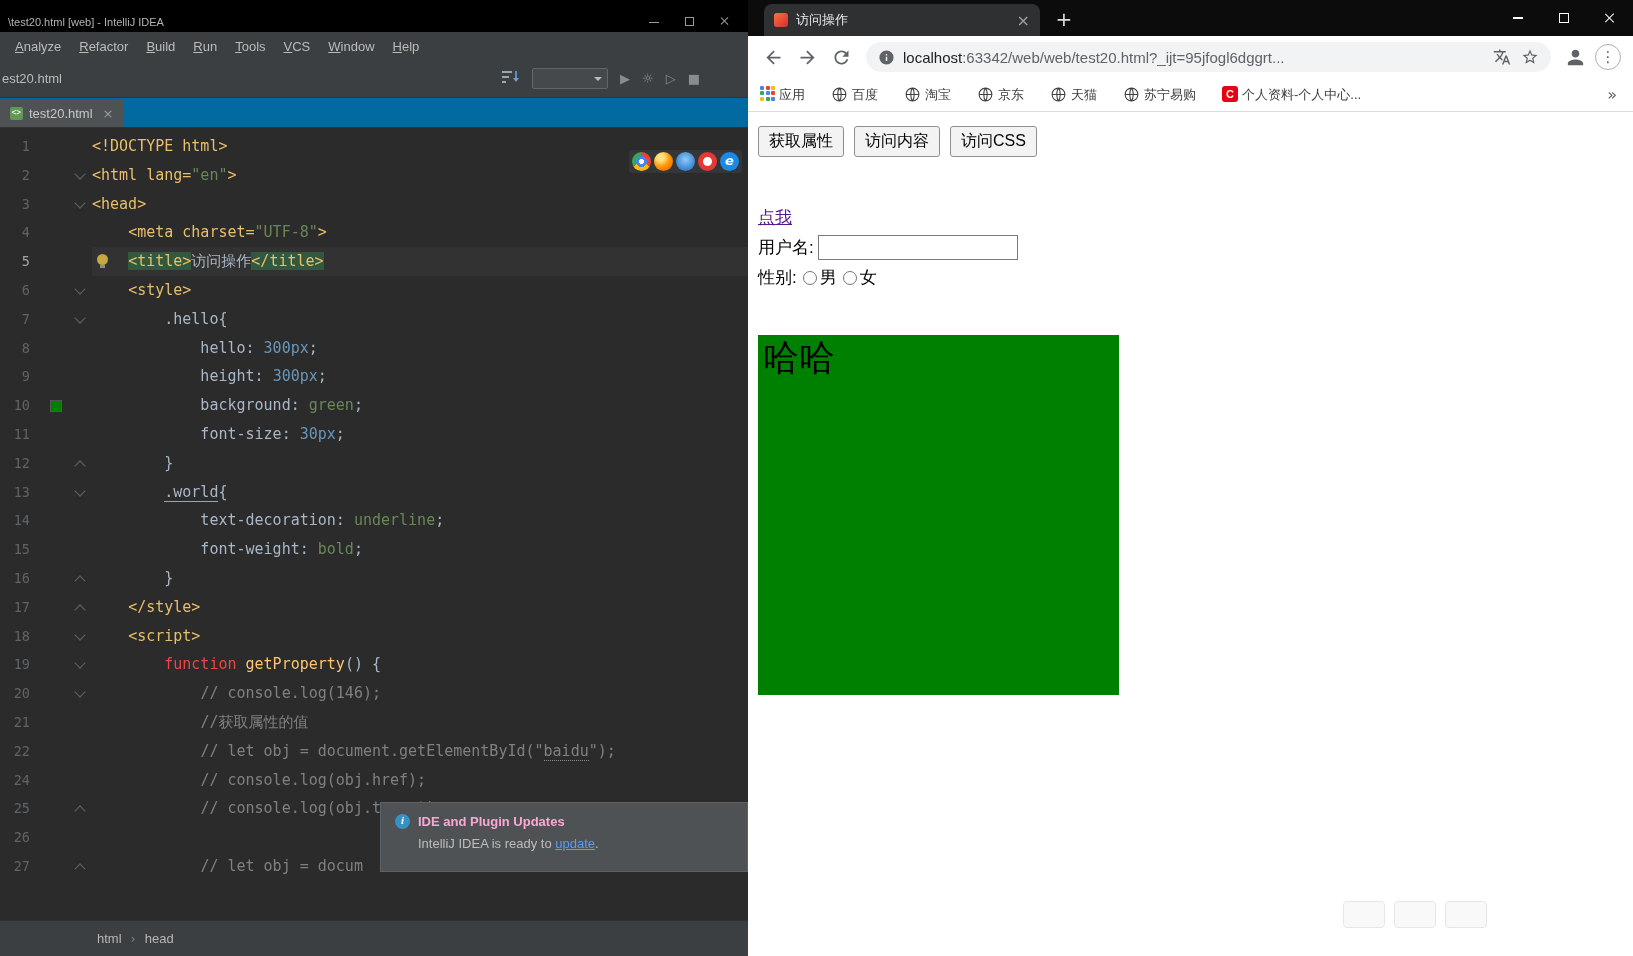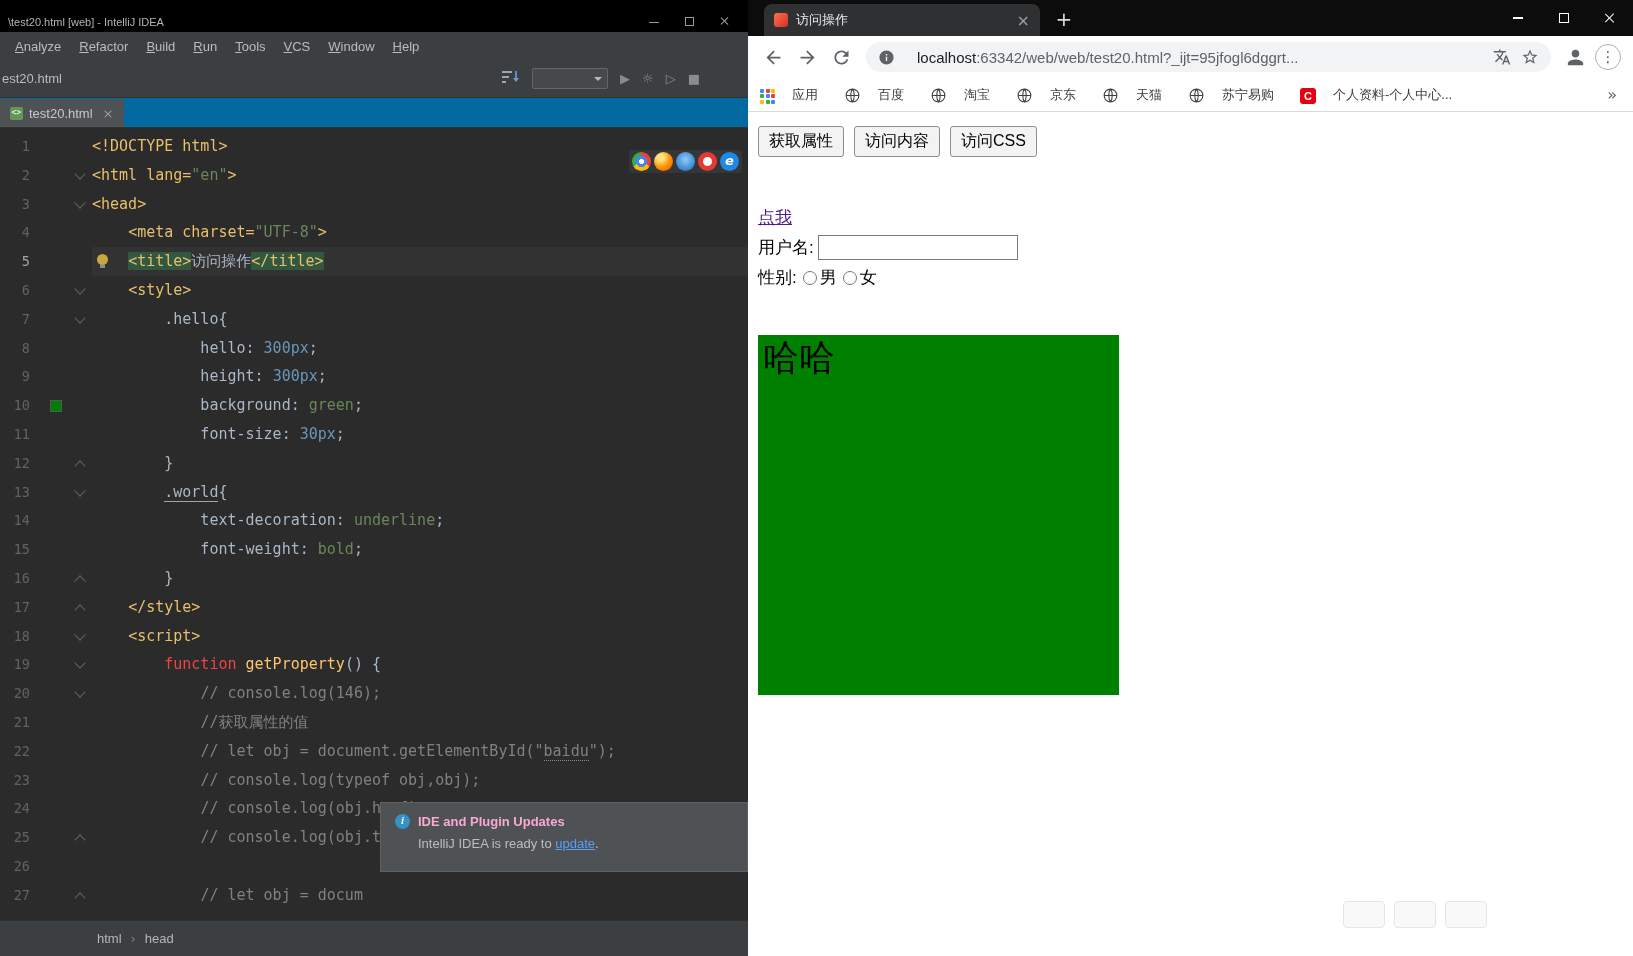--- a/index.html
+++ b/index.html
@@ -96,32 +96,32 @@
   .cr-max{width:10px;height:10px;border:1.2px solid #fff;display:inline-block}
   .cr-x{position:relative;width:12px;height:12px;display:inline-block}
   .cr-x::before,.cr-x::after{content:"";position:absolute;left:5.4px;top:0;width:1.3px;height:12px;background:#fff}
   .cr-x::before{transform:rotate(45deg)}.cr-x::after{transform:rotate(-45deg)}
 
   .navbar{height:42px;background:#fff;display:flex;align-items:center;padding:0 8px;flex:none}
   .nav-ic{width:34px;height:34px;display:flex;align-items:center;justify-content:center;border-radius:50%}
   .nav-ic svg{width:21px;height:21px;fill:#5f6368}
   .omnibox{flex:1;height:30px;background:#f1f3f4;border-radius:15px;display:flex;align-items:center;padding:0 12px;margin:0 8px;min-width:0}
   .omni-info svg{width:17px;height:17px;fill:#5f6368;display:block}
-  .url{margin-left:22px;font-size:15px;white-space:nowrap;overflow:hidden;flex:1;min-width:0}
+  .url{margin-left:8px;font-size:15px;white-space:nowrap;overflow:hidden;flex:1;min-width:0}
   .url-host{color:#202124}
   .url-rest{color:#5f6368}
   .omni-right{display:flex;align-items:center;gap:10px;margin-left:8px}
   .omni-right svg{width:18px;height:18px;fill:#5f6368;display:block}
   .avatar{width:32px;height:32px;display:flex;align-items:center;justify-content:center}
   .avatar svg{width:23px;height:23px;fill:#5f6368}
   .menu-dots{width:26px;height:26px;border:1.5px solid #aab0b6;border-radius:50%;display:flex;align-items:center;justify-content:center;color:#5f6368;font-size:15px;margin:0 4px;font-family:"DejaVu Sans",sans-serif}
 
   .bookmarks-bar{height:34px;background:#fff;border-bottom:1px solid #dadce0;display:flex;align-items:center;padding:0 12px;flex:none;font-size:13px;color:#3c4043}
   .bm-items{display:flex;align-items:center;gap:26px;min-width:0;overflow:hidden}
-  .bm-item{display:flex;align-items:flex-end;gap:17px;white-space:nowrap}
+  .bm-item{display:flex;align-items:flex-start;gap:4px;white-space:nowrap}
   .apps-grid{display:grid;grid-template-columns:repeat(3,4px);grid-auto-rows:4px;gap:1.5px}
   .apps-grid i{border-radius:1px;background:#5f6368}
   .apps-grid i:nth-child(1){background:#4285f4}.apps-grid i:nth-child(2){background:#ea4335}
   .apps-grid i:nth-child(3){background:#fbbc05}.apps-grid i:nth-child(4){background:#34a853}
   .apps-grid i:nth-child(5){background:#4285f4}.apps-grid i:nth-child(6){background:#ea4335}
   .apps-grid i:nth-child(7){background:#fbbc05}.apps-grid i:nth-child(8){background:#34a853}
   .apps-grid i:nth-child(9){background:#4285f4}
   .globe-wrap svg{width:17px;height:17px;display:block;fill:none;stroke:#3c4043;stroke-width:1.5}
   .redc{width:16px;height:16px;border-radius:3px;background:#e60012;color:#fff;font-size:11px;font-weight:bold;display:flex;align-items:center;justify-content:center}
   .bm-overflow{margin-left:auto;color:#5f6368;font-size:16px;padding:0 4px;font-family:"DejaVu Sans",sans-serif}
@@ -318,26 +318,20 @@
             <span class="ln">21</span>
             <span class="gx"></span>
             <span class="fold"></span>
             <span class="code"><span class="tok-plain">            </span><span class="tok-cmt">//获取属性的值</span></span>
           </div>
           <div class="code-line">
             <span class="ln">22</span>
             <span class="gx"></span>
             <span class="fold"></span>
             <span class="code"><span class="tok-plain">            </span><span class="tok-cmt">// let obj = document.getElementById("</span><span class="tok-cmtu">baidu</span><span class="tok-cmt">");</span></span>
-          </div>
-          <div class="code-line">
-            <span class="ln">23</span>
-            <span class="gx"></span>
-            <span class="fold"></span>
-            <span class="code"><span class="tok-plain">            </span><span class="tok-cmt">// console.log(typeof obj,obj);</span></span>
           </div>
           <div class="code-line">
             <span class="ln">24</span>
             <span class="gx"></span>
             <span class="fold"></span>
             <span class="code"><span class="tok-plain">            </span><span class="tok-cmt">// console.log(obj.href);</span></span>
           </div>
           <div class="code-line">
             <span class="ln">25</span>
             <span class="gx"></span>

